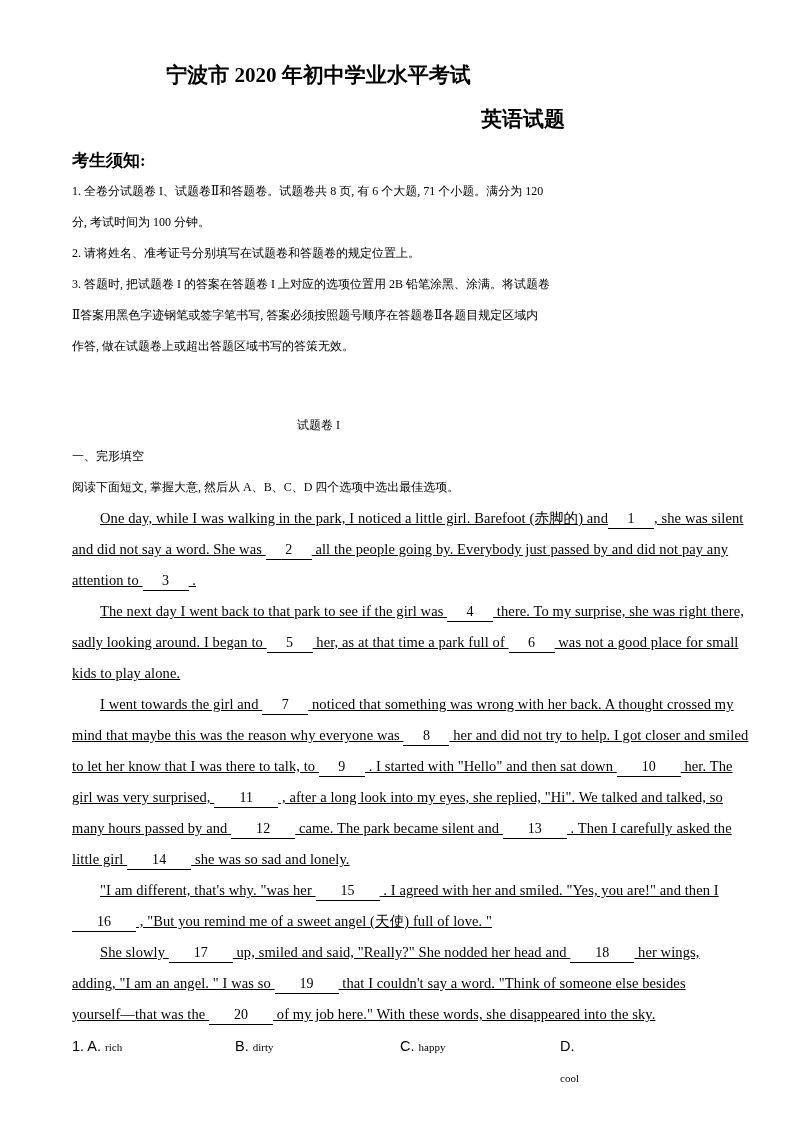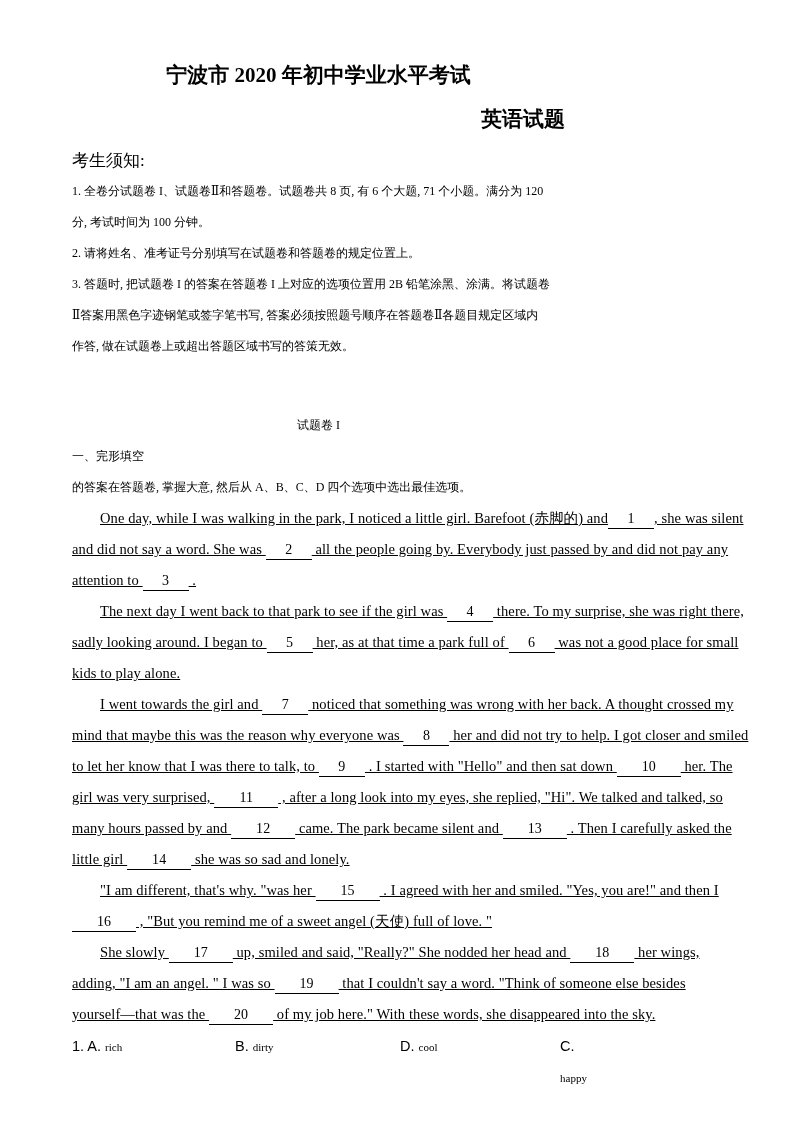--- a/index.html
+++ b/index.html
@@ -30,21 +30,21 @@
   }
   .h-sub {
     margin: 0 0 12px 0;
     font-size: 21px;
     font-weight: 700;
     text-align: right;
     line-height: 30px;
   }
   .notice-heading {
     font-size: 17px;
-    font-weight: 400;
+    font-weight: 700;
     line-height: 30px;
   }
   .cn-line {
     font-size: 12px;
     font-weight: 400;
     line-height: 31px;
     white-space: nowrap;
   }
   .cn-center {
     text-align: center;
@@ -99,21 +99,21 @@
       <div class="cn-line">1. 全卷分试题卷 I、试题卷Ⅱ和答题卷。试题卷共 8 页, 有 6 个大题, 71 个小题。满分为 120</div>
       <div class="cn-line">分, 考试时间为 100 分钟。</div>
       <div class="cn-line">2. 请将姓名、准考证号分别填写在试题卷和答题卷的规定位置上。</div>
       <div class="cn-line">3. 答题时, 把试题卷 I 的答案在答题卷 I 上对应的选项位置用 2B 铅笔涂黑、涂满。将试题卷</div>
       <div class="cn-line">Ⅱ答案用黑色字迹钢笔或签字笔书写, 答案必须按照题号顺序在答题卷Ⅱ各题目规定区域内</div>
       <div class="cn-line">作答, 做在试题卷上或超出答题区域书写的答策无效。</div>
     </div>
 
   <div class="cn-line cn-center">试题卷 I</div>
   <div class="cn-line">一、完形填空</div>
-  <div class="cn-line">的答案在答题卷, 掌握大意, 然后从 A、B、C、D 四个选项中选出最佳选项。</div>
+  <div class="cn-line">阅读下面短文, 掌握大意, 然后从 A、B、C、D 四个选项中选出最佳选项。</div>
 
   <div id="passage">
       <div class="en-line indent">One day, while I was walking in the park, I noticed a little girl. Barefoot (赤脚的) and<span class="blank">1</span>, she was silent</div>
       <div class="en-line">and did not say a word. She was <span class="blank">2</span> all the people going by. Everybody just passed by and did not pay any</div>
       <div class="en-line">attention to <span class="blank">3</span> .</div>
       <div class="en-line indent">The next day I went back to that park to see if the girl was <span class="blank">4</span> there. To my surprise, she was right there,</div>
       <div class="en-line">sadly looking around. I began to <span class="blank">5</span> her, as at that time a park full of <span class="blank">6</span> was not a good place for small</div>
       <div class="en-line">kids to play alone.</div>
       <div class="en-line indent">I went towards the girl and <span class="blank">7</span> noticed that something was wrong with her back. A thought crossed my</div>
       <div class="en-line">mind that maybe this was the reason why everyone was <span class="blank">8</span> her and did not try to help. I got closer and smiled</div>
@@ -124,16 +124,16 @@
       <div class="en-line indent">"I am different, that's why. "was her <span class="blank wide">15</span> . I agreed with her and smiled. "Yes, you are!" and then I</div>
       <div class="en-line"><span class="blank wide">16</span> , "But you remind me of a sweet angel (天使) full of love. "</div>
       <div class="en-line indent">She slowly <span class="blank wide">17</span> up, smiled and said, "Really?" She nodded her head and <span class="blank wide">18</span> her wings,</div>
       <div class="en-line">adding, "I am an angel. " I was so <span class="blank wide">19</span> that I couldn't say a word. "Think of someone else besides</div>
       <div class="en-line">yourself—that was the <span class="blank wide">20</span> of my job here." With these words, she disappeared into the sky.</div>
     </div>
 
   <div id="options-row" class="options-row">
       <div class="opt-cell"><span class="q-num">1. </span><span class="opt-label">A. </span><span class="opt-text">rich</span></div>
       <div class="opt-cell"><span class="opt-label">B. </span><span class="opt-text">dirty</span></div>
+      <div class="opt-cell"><span class="opt-label">C. </span><span class="opt-text">happy</span></div>
       <div class="opt-cell"><span class="opt-label">D. </span><span class="opt-text">cool</span></div>
-      <div class="opt-cell"><span class="opt-label">C. </span><span class="opt-text">happy</span></div>
     </div>
 </div>
 
 </body></html>

